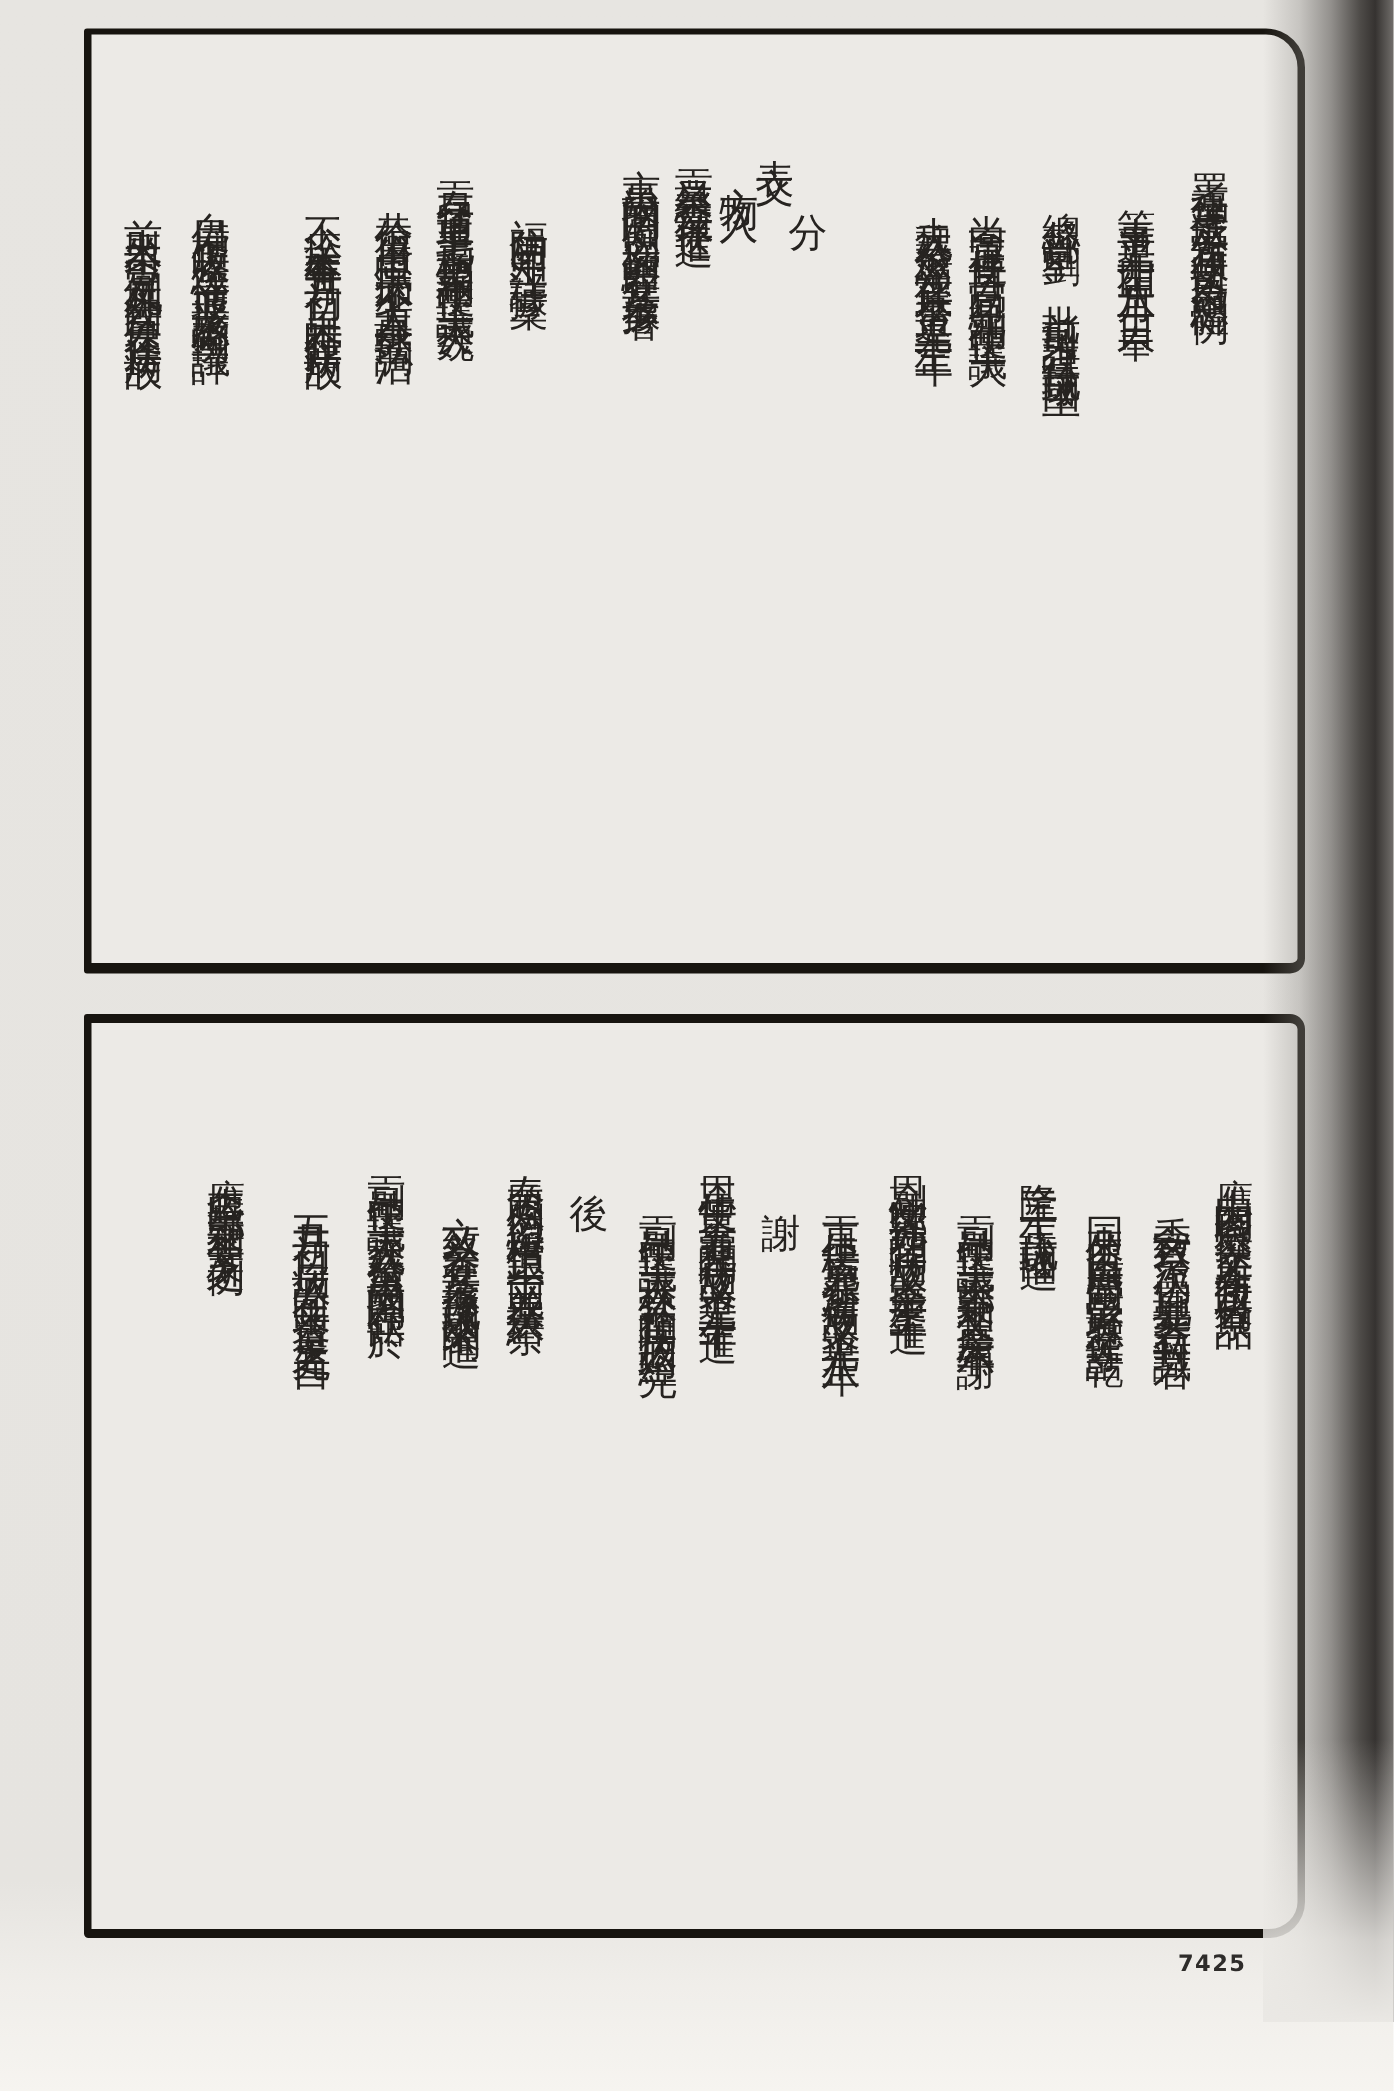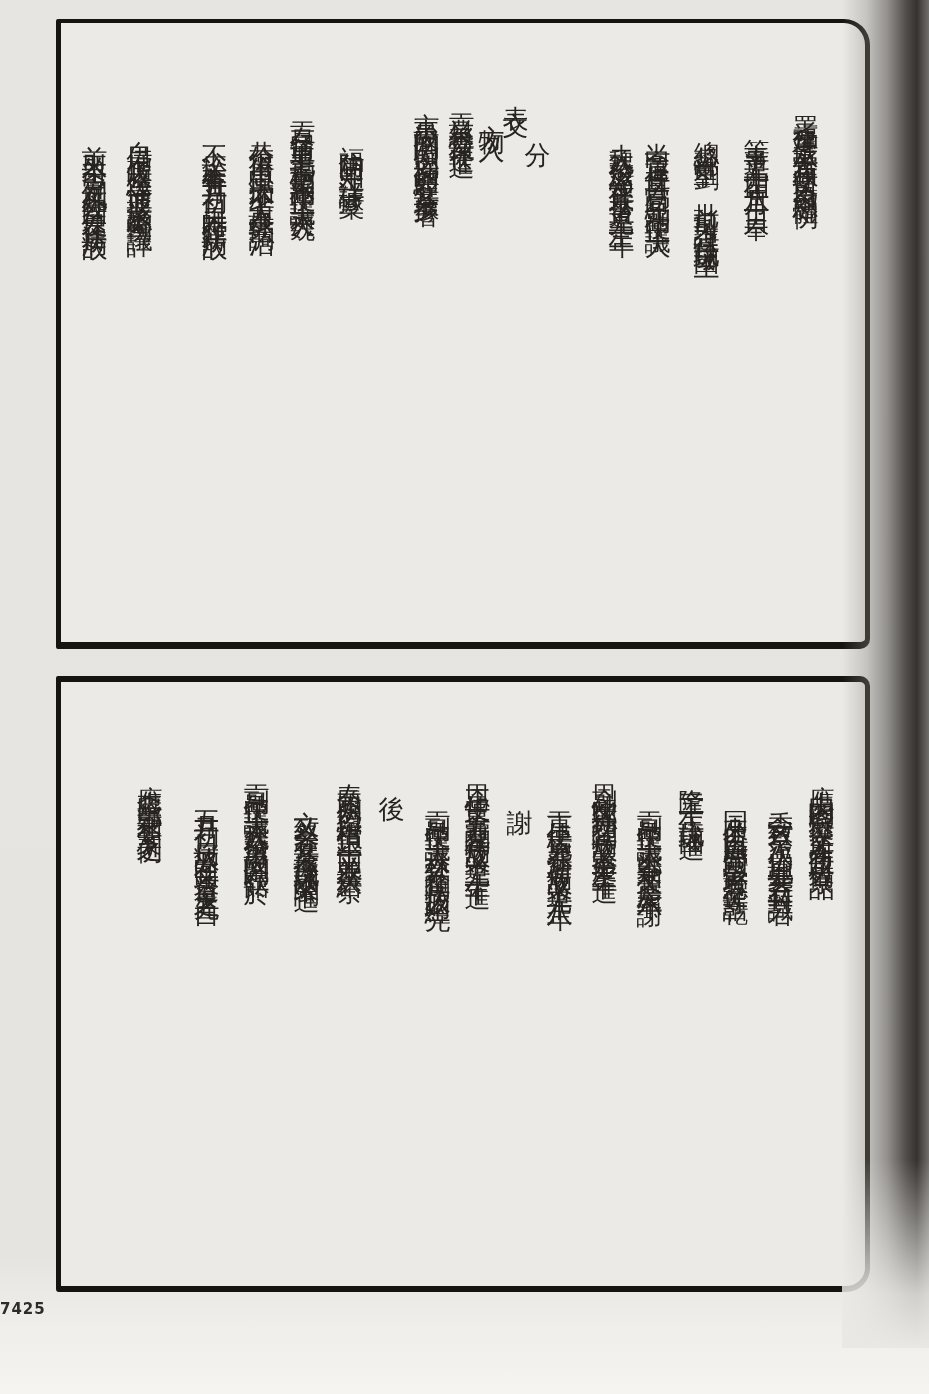--- a/index.html
+++ b/index.html
@@ -34,21 +34,21 @@
     font-size: 26px;
     letter-spacing: 6px;
     line-height: 32px;
     color: #262320;
     width: 32px;
     text-align: left;
   }
   #page-number {
     position: absolute;
     left: 0; top: 1300px; width: 831px;
-    text-align: left;
+    text-align: right;
     font-size: 15px;
     font-weight: bold;
     letter-spacing: 1px;
     color: #2e2c2a;
   }
   #gutter {
     position: absolute;
     left: 842px; top: 0; width: 87px; height: 1348px;
     background:
       linear-gradient(to bottom, rgba(231,229,225,0) 0%, rgba(231,229,225,0) 86%, rgba(235,233,229,0.85) 96%, #eae8e4 100%),

